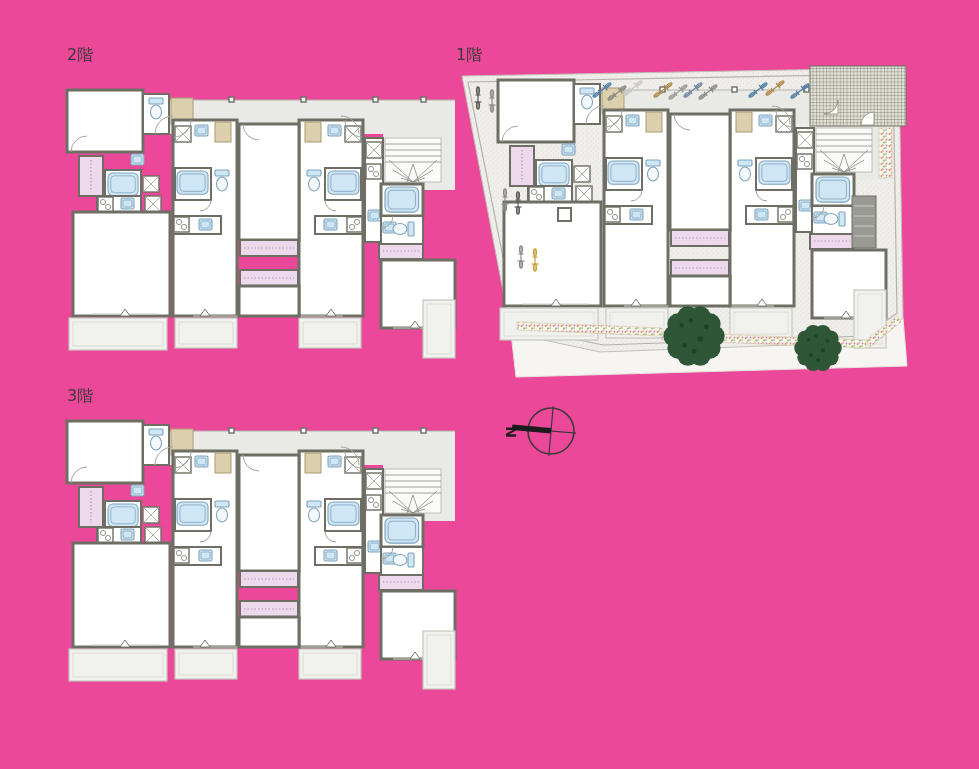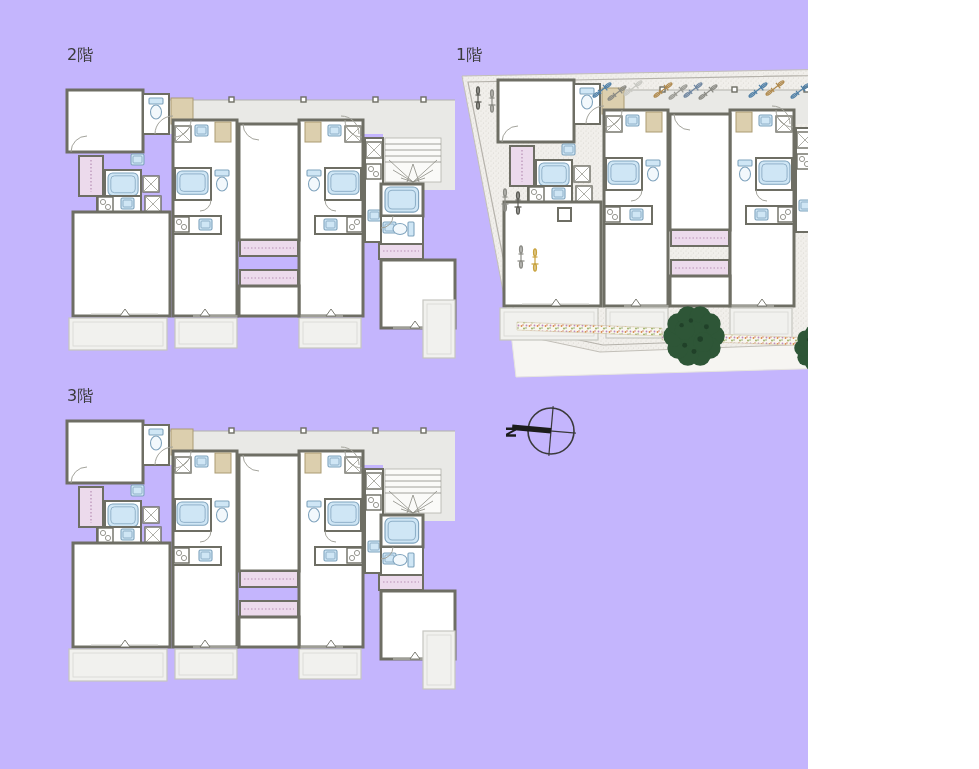--- a/index.html
+++ b/index.html
@@ -1,16 +1,16 @@
 <!DOCTYPE html>
 <html><head>
 <meta charset="utf-8">
 <style>
   html,body{margin:0;padding:0;background:#ffffff;}
-  .sheet{position:relative;width:808px;height:769px;background:#c4b5fd;overflow:hidden;
+  .sheet{position:relative;width:979px;height:769px;background:#ec4899;overflow:hidden;
          font-family:"DejaVu Sans","Liberation Sans",sans-serif;}
   svg{position:absolute;left:0;top:0;}
   text.flabel{font-size:16px;fill:#3a3a3a;font-family:"DejaVu Sans","Liberation Sans",sans-serif;}
   text.nlabel{font-size:14px;font-weight:bold;fill:#1c1c1c;}
   
   .wall3{fill:#ffffff;stroke:#6e6e64;stroke-width:3;}
   .wall2{fill:#ffffff;stroke:#6e6e64;stroke-width:2;}
   .thin{stroke:#b2b2ab;stroke-width:1;fill:none;}
   .gray{fill:#e9e9e6;stroke:none;}
   .blue{fill:#cfe6f5;stroke:#7fa3bd;stroke-width:1.1;}

